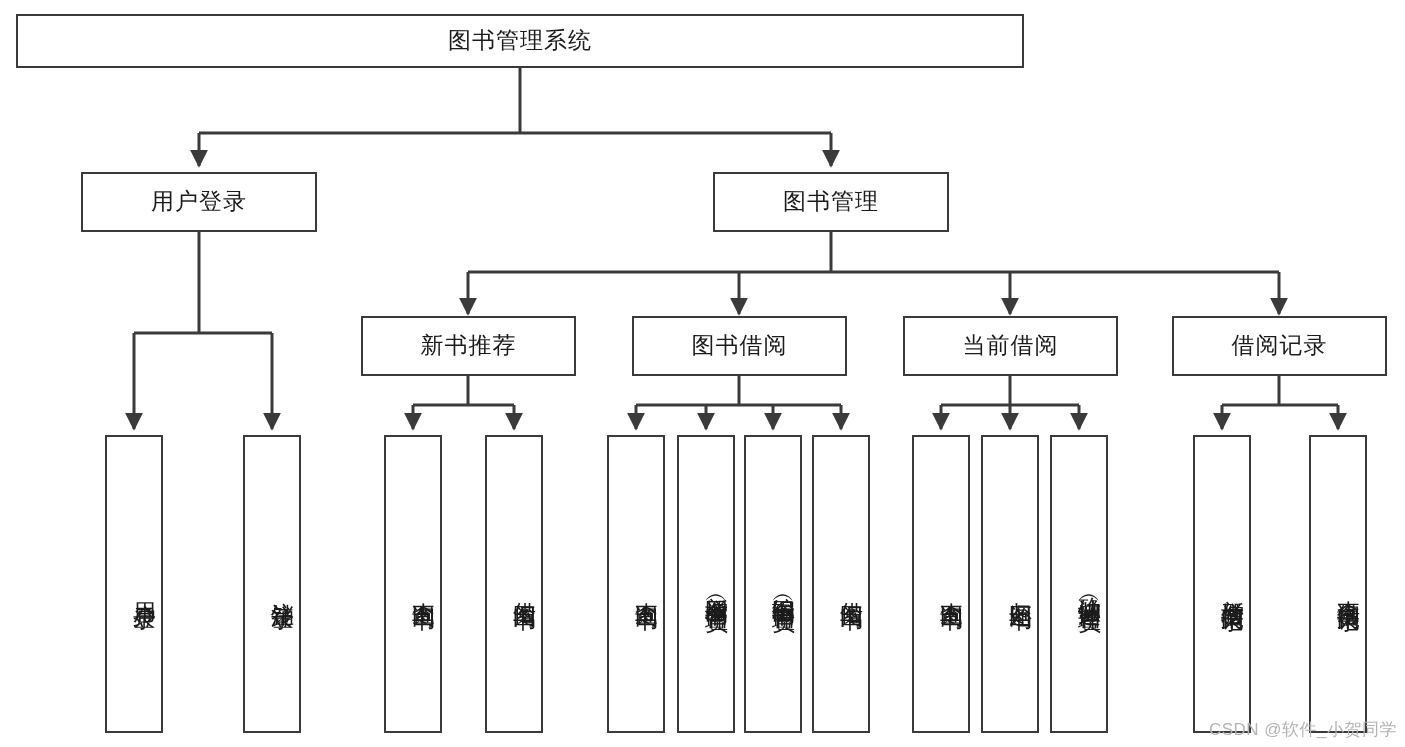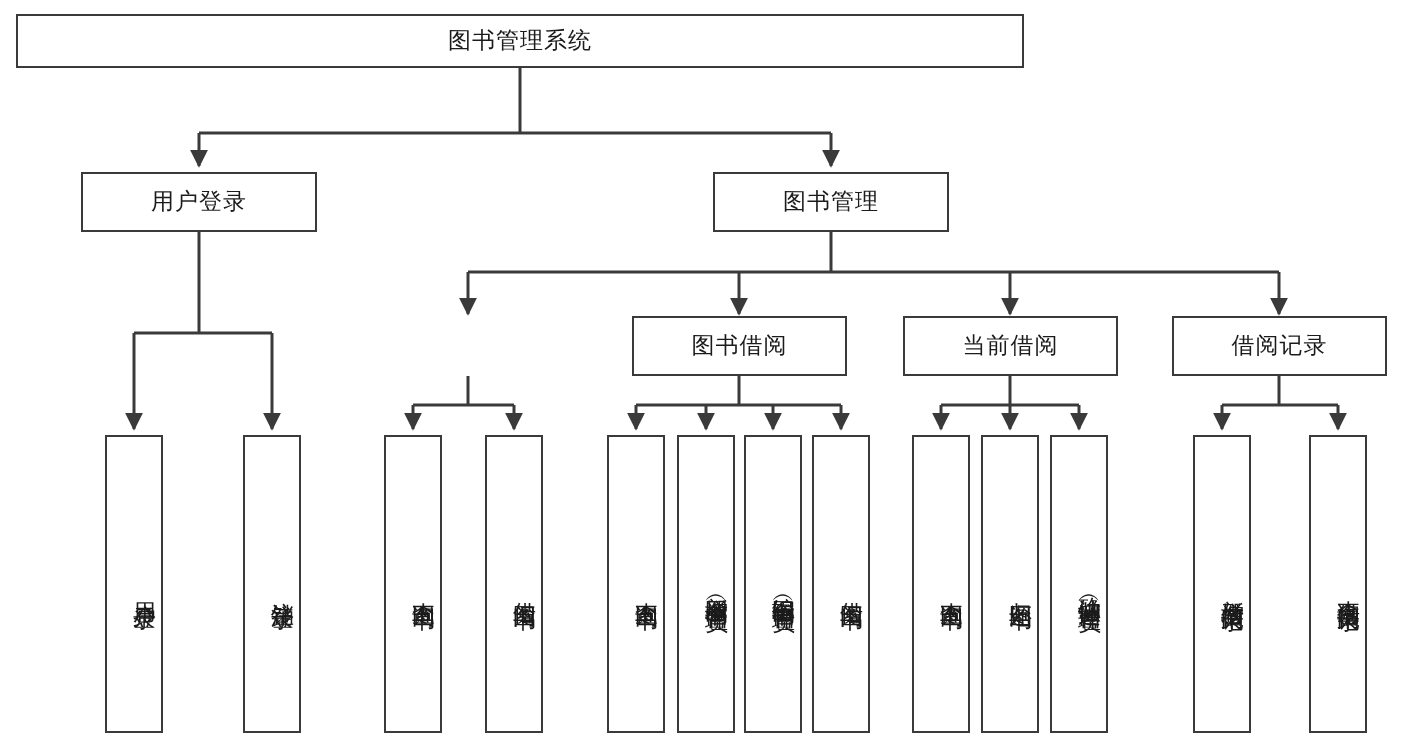--- a/index.html
+++ b/index.html
@@ -120,20 +120,23 @@
     <span class="lbl">图书管理系统</span>
   </div>
 
   <div class="node horiz" style="left:81px; top:172px; width:236px; height:60px;">
     <span class="lbl">用户登录</span>
   </div>
   <div class="node horiz" style="left:713px; top:172px; width:236px; height:60px;align-items:center;">
     <span class="lbl">图书管理</span>
   </div>
 
+  <div class="node horiz" style="left:361px; top:316px; width:215px; height:60px;">
+    <span class="lbl">新书推荐</span>
+  </div>
   <div class="node horiz" style="left:903px; top:316px; width:215px; height:60px;">
     <span class="lbl">当前借阅</span>
   </div>
   <div class="node horiz" style="left:632px; top:316px; width:215px; height:60px;">
     <span class="lbl">图书借阅</span>
   </div>
   <div class="node horiz" style="left:1172px; top:316px; width:215px; height:60px;align-items:center;">
     <span class="lbl">借阅记录</span>
   </div>
 
@@ -174,14 +177,15 @@
     <span class="lbl">确认归还（管理员）</span>
   </div>
 
   <div class="node vert" style="left:1193px; top:435px; width:58px; height:298px;">
     <span class="lbl">新增借阅记录</span>
   </div>
   <div class="node vert" style="left:1309px; top:435px; width:58px; height:298px;">
     <span class="lbl">查询借阅记录</span>
   </div>
 
+  <div class="watermark">CSDN @软件_小贺同学</div>
 
 </div>
 
 </body></html>

